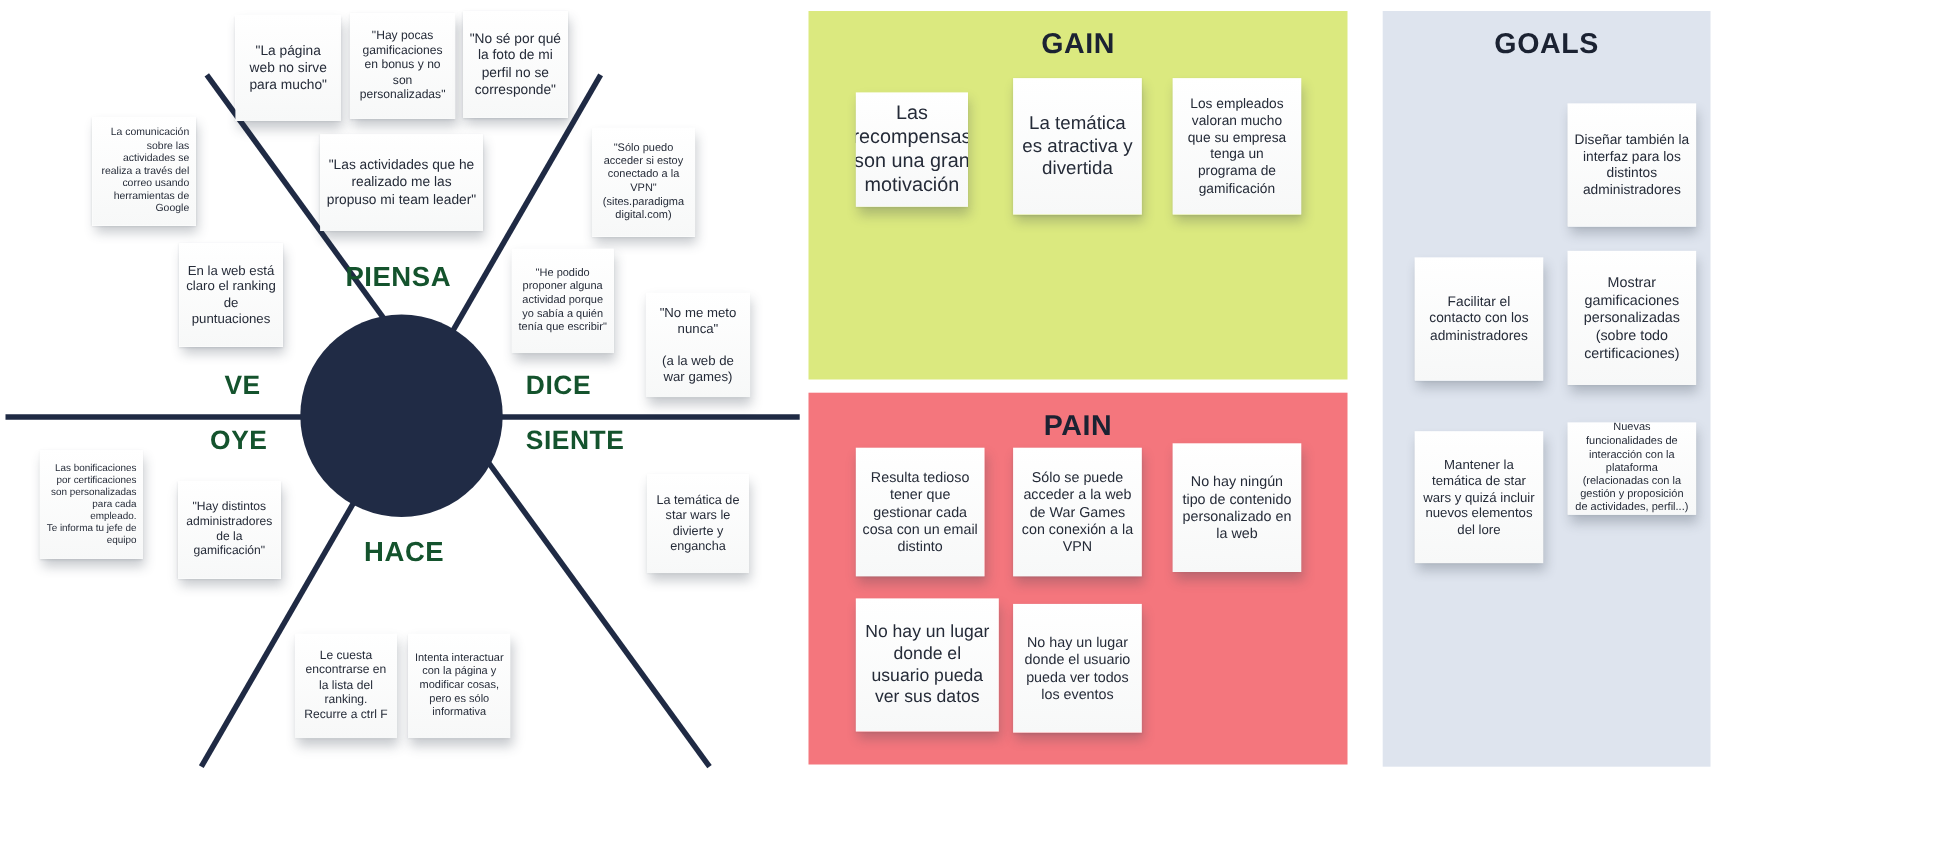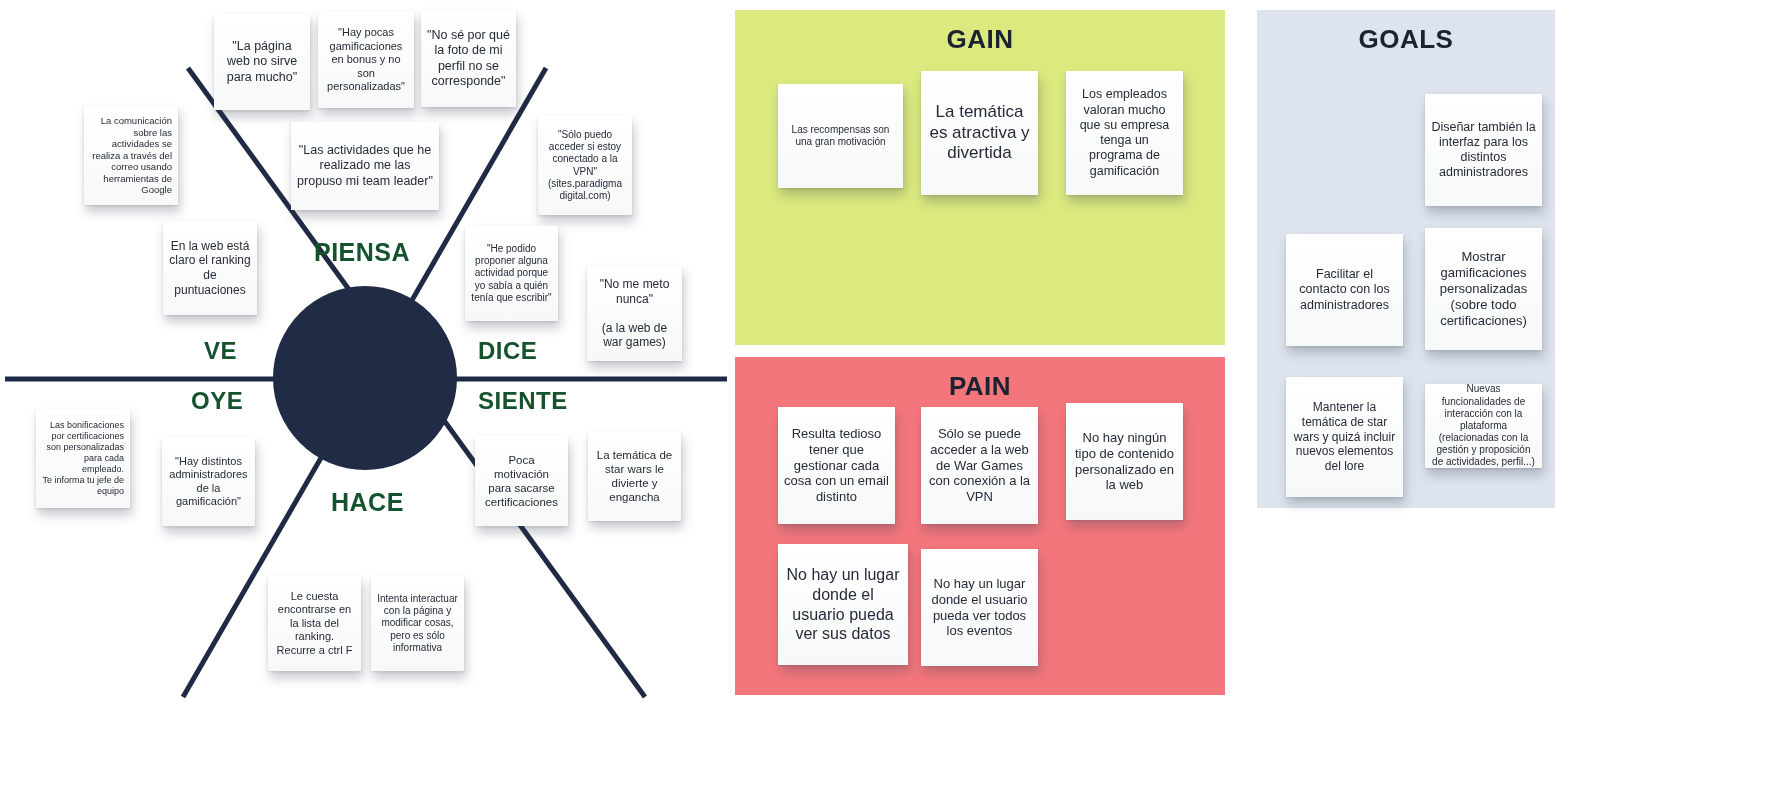--- a/index.html
+++ b/index.html
@@ -46,21 +46,21 @@
   .note--left {
     text-align: right;
     justify-content: flex-start;
   }
   .panel {
     position: absolute;
     z-index: 0;
   }
   .panel-gain  { left: 735px;  top: 10px;  width: 490px; height: 335px; background: #dbe97f; }
   .panel-pain  { left: 735px;  top: 357px; width: 490px; height: 338px; background: #f4767d; }
-  .panel-goals { left: 1257px; top: 10px;  width: 298px; height: 498px; background: #dee4ee; }
+  .panel-goals { left: 1257px; top: 10px;  width: 298px; height: 687px; background: #dee4ee; }
   .panel-title {
     text-align: center;
     font-weight: bold;
     font-size: 26px;
     color: #1b2232;
     padding-top: 14px;
     letter-spacing: 0.5px;
   }
 </style>
 </head>
@@ -90,44 +90,43 @@
   <div class="note" style="left:163px; top:221px; width:94px; height:94px; font-size:12px">En la web está claro el ranking de puntuaciones</div>
   <div class="note" style="left:538px; top:116px; width:94px; height:99px; font-size:10px">"Sólo puedo acceder si estoy conectado a la VPN"
 (sites.paradigma digital.com)</div>
   <div class="note" style="left:465px; top:226px; width:93px; height:95px; font-size:10px">"He podido proponer alguna actividad porque yo sabía a quién tenía que escribir"</div>
   <div class="note" style="left:587px; top:266px; width:95px; height:95px; font-size:12px">"No me meto nunca"
 
 (a la web de war games)</div>
   <div class="note note--left" style="left:36px; top:409px; width:94px; height:99px; font-size:9px">Las bonificaciones por certificaciones son personalizadas para cada empleado.
 Te informa tu jefe de equipo</div>
   <div class="note" style="left:162px; top:437px; width:93px; height:89px; font-size:11px">"Hay distintos administradores de la gamificación"</div>
-  <div class="note" style="left:475px; top:436px; width:93px; height:90px; font-size:11.5px">Poca motivación para sacarse certificaciones</div>
   <div class="note" style="left:588px; top:431px; width:93px; height:90px; font-size:11.5px">La temática de star wars le divierte y engancha</div>
   <div class="note" style="left:268px; top:576px; width:93px; height:95px; font-size:11px">Le cuesta encontrarse en la lista del ranking.
 Recurre a ctrl F</div>
   <div class="note" style="left:371px; top:576px; width:93px; height:95px; font-size:10px">Intenta interactuar con la página y modificar cosas, pero es sólo informativa</div>
 
   <div class="panel panel-gain">
     <div class="panel-title">GAIN</div>
   </div>
-  <div class="note" style="left:778px; top:84px; width:125px; height:104px; font-size:10px">Las recompensas son una gran motivación</div>
+  <div class="note" style="left:778px; top:84px; width:102px; height:104px; font-size:18px">Las recompensas son una gran motivación</div>
   <div class="note" style="left:921px; top:71px; width:117px; height:124px; font-size:17px">La temática es atractiva y divertida</div>
   <div class="note" style="left:1066px; top:71px; width:117px; height:124px; font-size:12.5px">Los empleados valoran mucho que su empresa tenga un programa de gamificación</div>
 
   <div class="panel panel-pain">
     <div class="panel-title">PAIN</div>
   </div>
   <div class="note" style="left:778px; top:407px; width:117px; height:117px; font-size:13px">Resulta tedioso tener que gestionar cada cosa con un email distinto</div>
   <div class="note" style="left:921px; top:407px; width:117px; height:117px; font-size:13px">Sólo se puede acceder a la web de War Games con conexión a la VPN</div>
   <div class="note" style="left:1066px; top:403px; width:117px; height:117px; font-size:13px">No hay ningún tipo de contenido personalizado en la web</div>
   <div class="note" style="left:778px; top:544px; width:130px; height:121px; font-size:16px">No hay un lugar donde el usuario pueda ver sus datos</div>
   <div class="note" style="left:921px; top:549px; width:117px; height:117px; font-size:13px">No hay un lugar donde el usuario pueda ver todos los eventos</div>
 
   <div class="panel panel-goals">
     <div class="panel-title">GOALS</div>
   </div>
   <div class="note" style="left:1425px; top:94px; width:117px; height:112px; font-size:12.5px">Diseñar también la interfaz para los distintos administradores</div>
   <div class="note" style="left:1286px; top:234px; width:117px; height:112px; font-size:12.5px">Facilitar el contacto con los administradores</div>
   <div class="note" style="left:1425px; top:228px; width:117px; height:122px; font-size:13px">Mostrar gamificaciones personalizadas (sobre todo certificaciones)</div>
-  <div class="note" style="left:1286px; top:377px; width:117px; height:120px; font-size:12px">Mantener la temática de star wars y quizá incluir nuevos elementos del lore</div>
+  <div class="note" style="left:1286px; top:392px; width:117px; height:120px; font-size:12px">Mantener la temática de star wars y quizá incluir nuevos elementos del lore</div>
   <div class="note" style="left:1425px; top:384px; width:117px; height:84px; font-size:10px">Nuevas funcionalidades de interacción con la plataforma (relacionadas con la gestión y proposición de actividades, perfil...)</div>
 
 </div>
 
 </body></html>

